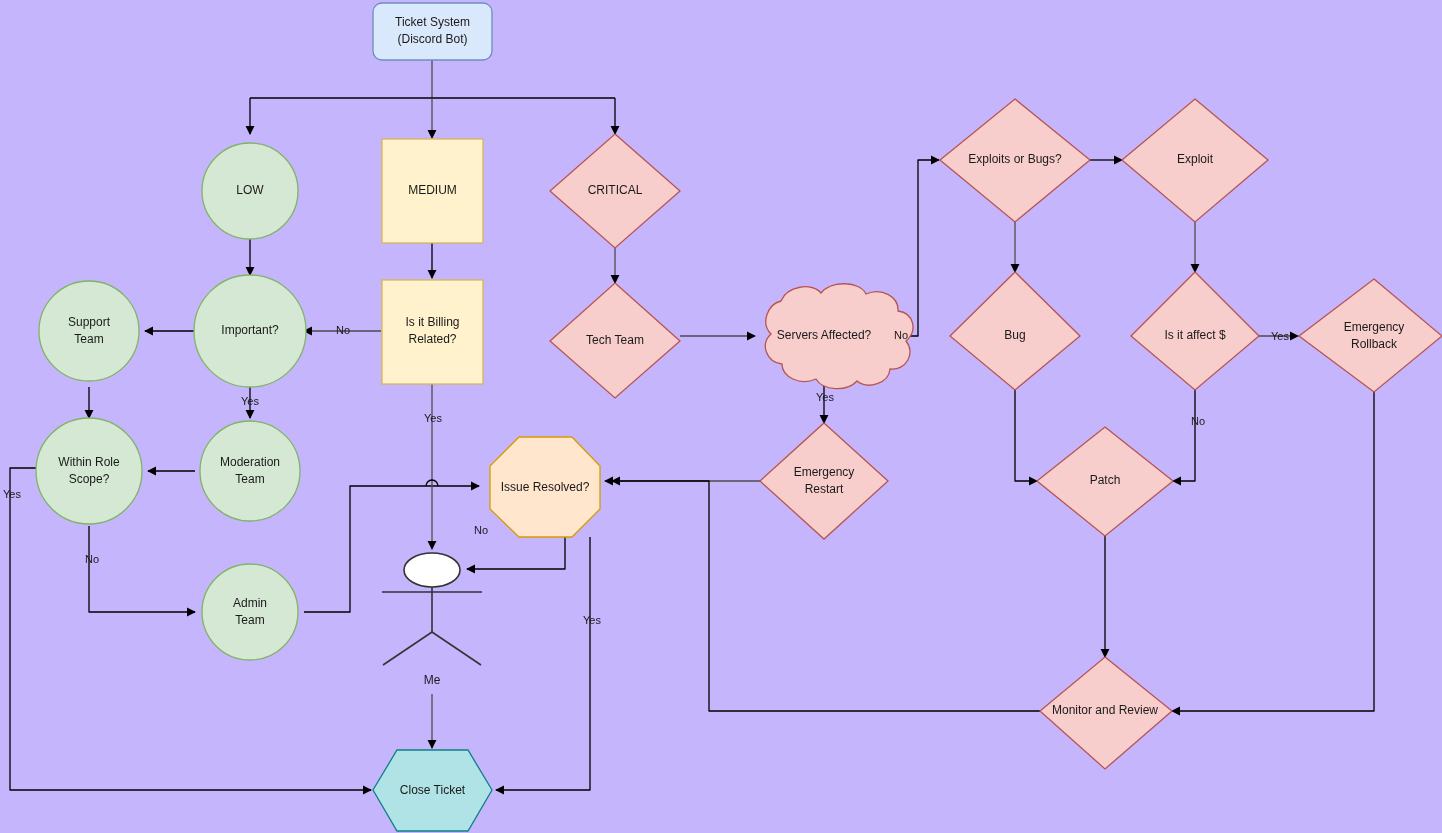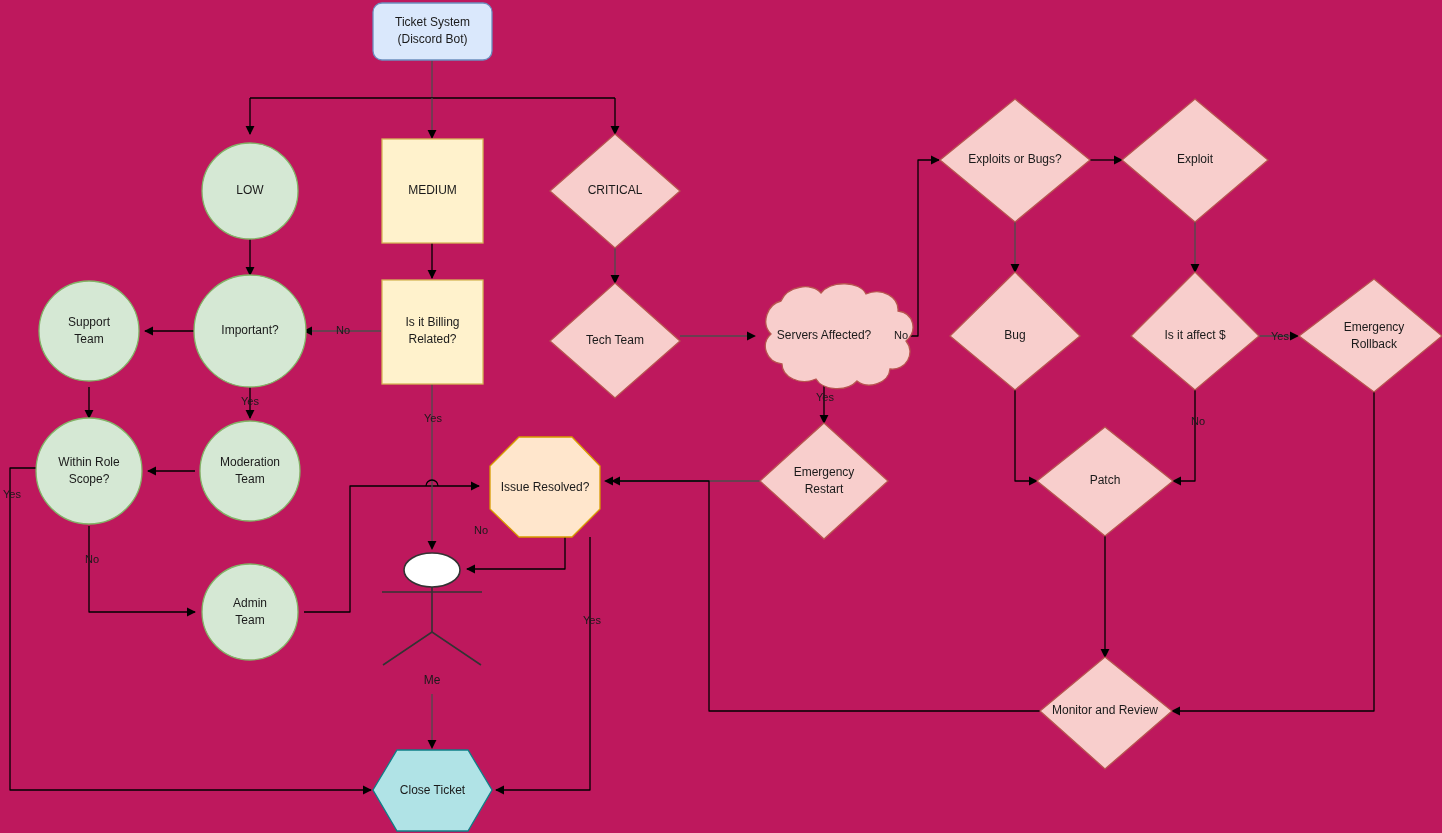--- a/index.html
+++ b/index.html
@@ -11,21 +11,21 @@
   body {
     font-family: "Liberation Sans", sans-serif;
     width: 1442px;
     height: 833px;
     overflow: hidden;
   }
   #diagram-root {
     position: relative;
     width: 1442px;
     height: 833px;
-    background: #be185d;
+    background: #c4b5fd;
   }
   svg#flowchart {
     display: block;
     width: 1442px;
     height: 833px;
   }
   .node-label {
     font-family: "Liberation Sans", sans-serif;
     font-size: 12px;
     fill: #1a1a1a;

